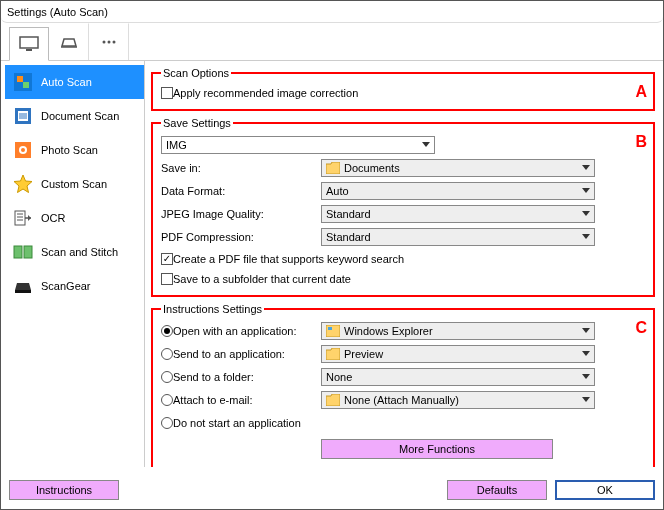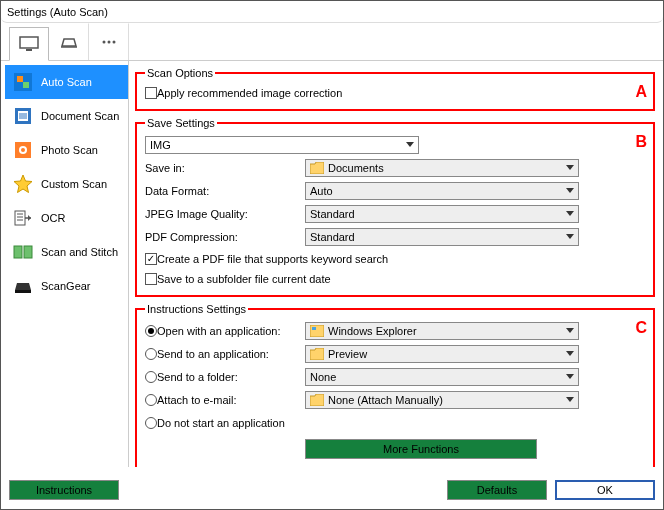--- a/index.html
+++ b/index.html
@@ -45,21 +45,21 @@
     border-bottom: 1px solid #fff;
     margin-top:4px;
     height:34px;
     background:#fff;
   }
   .content {
     display:flex;
     height: 406px;
   }
   .sidebar {
-    width: 128px;
+    width: 144px;
     border-right: 1px solid #ccc;
     padding: 4px 0 4px 4px;
   }
   .side-item {
     display:flex;
     align-items:center;
     gap:8px;
     height:34px;
     padding-left:8px;
     font-size:11px;
@@ -173,21 +173,21 @@
     left:0; right:0; bottom:0;
     height:38px;
     display:flex;
     align-items:center;
     padding: 0 8px;
     gap:8px;
   }
   .btn {
     height:20px;
     border:1px solid #888;
-    background:#15803d;
+    background:#f0abfc;
     display:flex;
     align-items:center;
     justify-content:center;
     font-size:11px;
     padding: 0 4px;
   }
   .btn.primary {
     border:2px solid #2a5db0;
     background:#fff;
   }
@@ -397,21 +397,21 @@
             </div>
           </div>
         </div>
 
         <div class="chk">
           <span class="chkbox">✓</span>
           <span>Create a PDF file that supports keyword search</span>
         </div>
         <div class="chk">
           <span class="chkbox"></span>
-          <span>Save to a subfolder file current date</span>
+          <span>Save to a subfolder that current date</span>
         </div>
       </fieldset>
 
       <fieldset class="group">
         <legend>Instructions Settings</legend>
         <div class="annot">C</div>
 
         <div class="row">
           <span class="lbl rad">
             <span class="radbox sel"></span>

